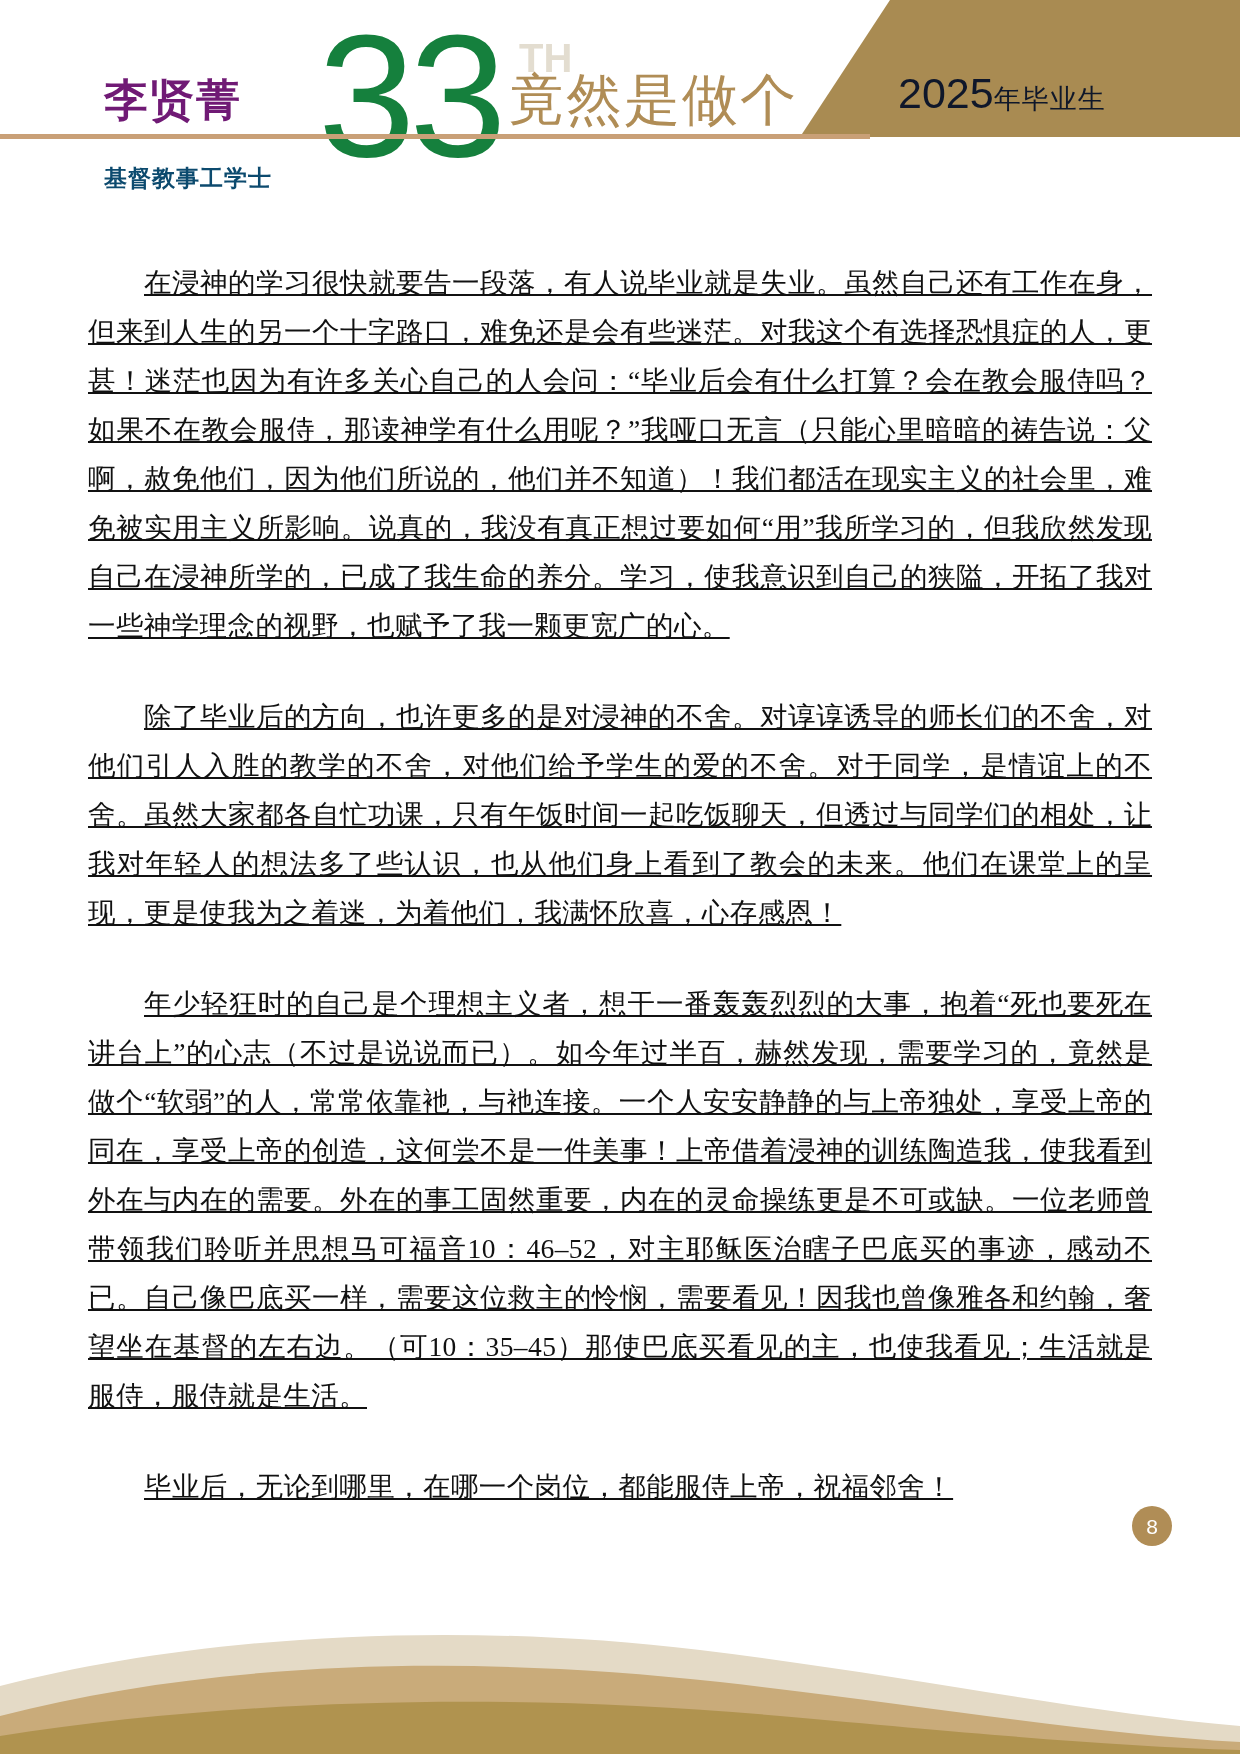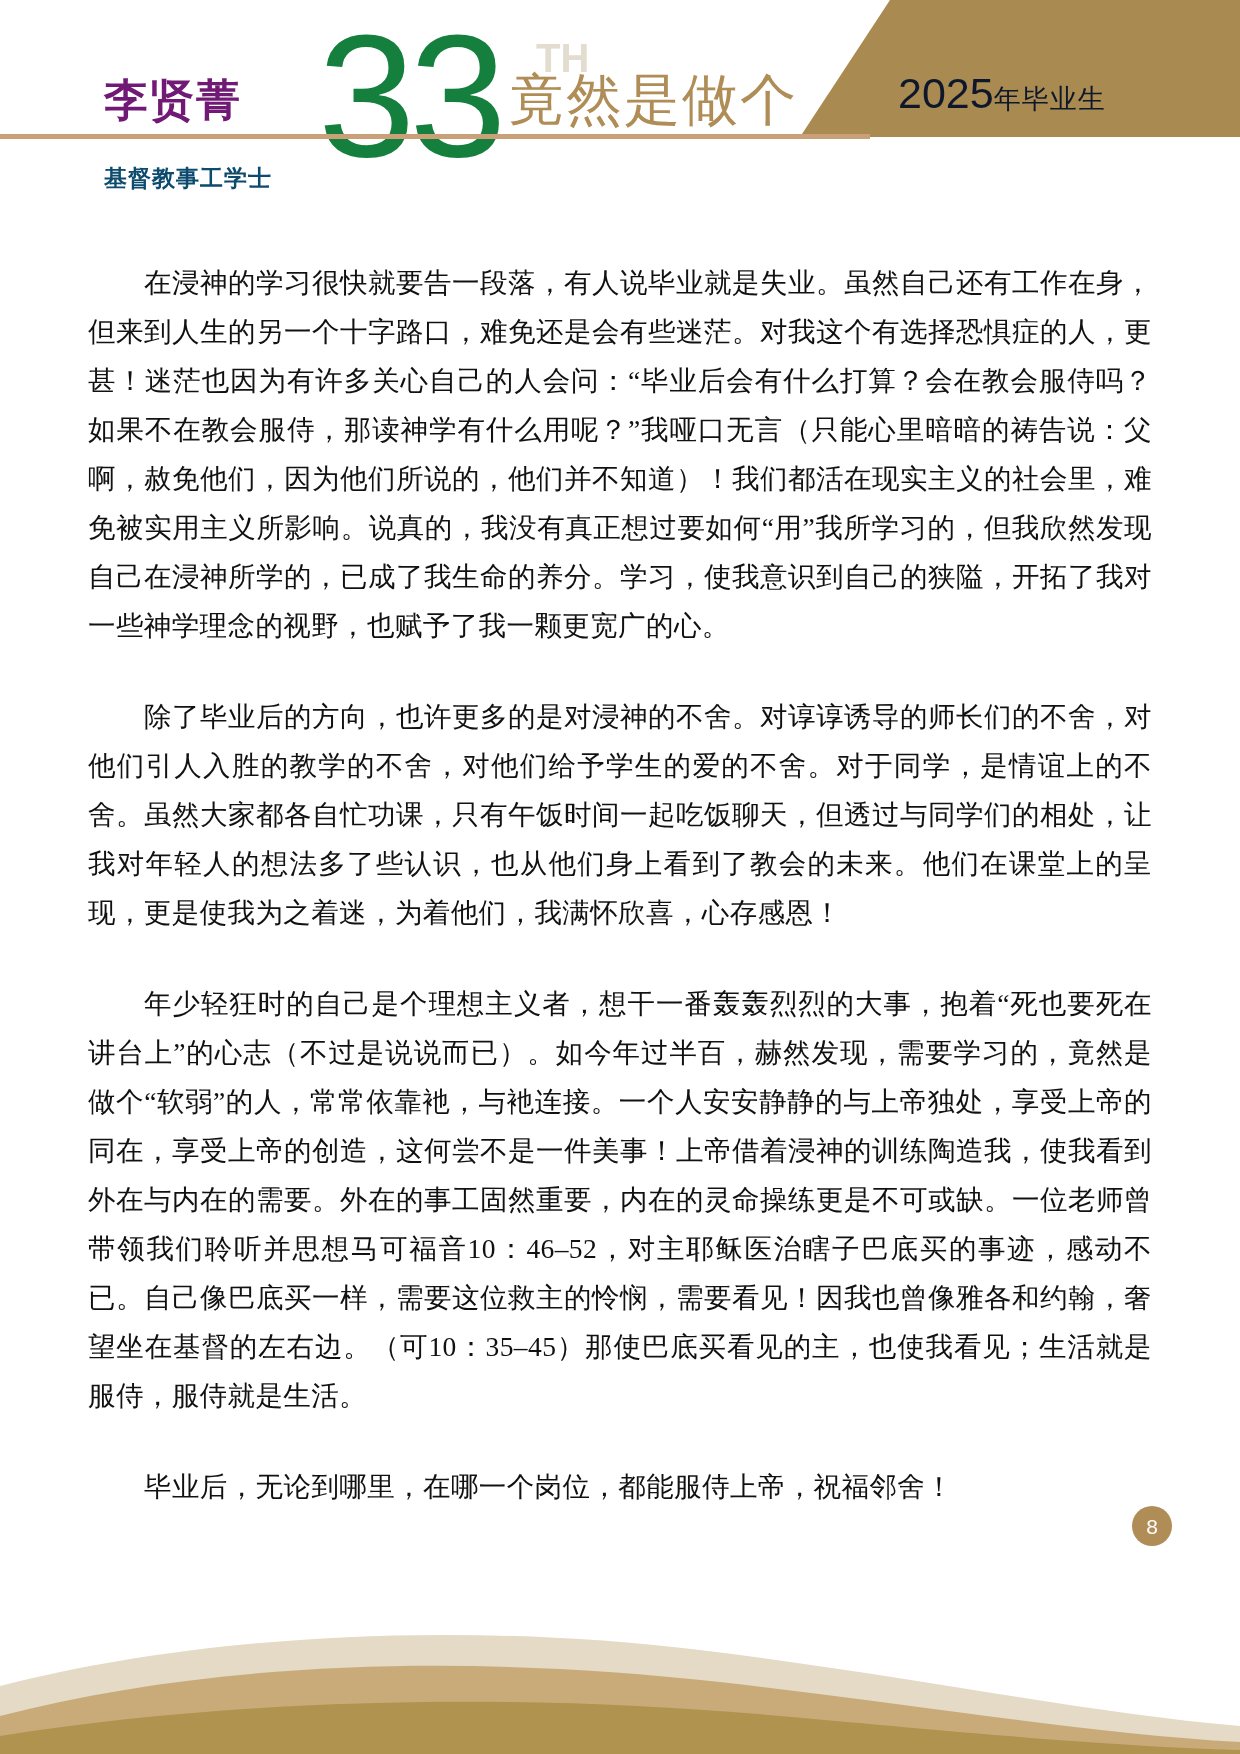--- a/index.html
+++ b/index.html
@@ -64,21 +64,21 @@
     font-family: "Liberation Sans", sans-serif;
     font-size: 175px;
     font-weight: 400;
     letter-spacing: -6px;
     line-height: 1;
     user-select: none;
   }
   .ghost-th {
     position: absolute;
     top: 38px;
-    left: 536px;
+    left: 519px;
     color: #e3ddd0;
     font-family: "Liberation Sans", sans-serif;
     font-size: 40px;
     font-weight: 700;
     letter-spacing: 0px;
     line-height: 1;
   }
 
   .headline-cn {
     position: absolute;
@@ -138,20 +138,21 @@
   .para {
     margin: 0 0 42px 0;
     font-family: "Liberation Serif", "DejaVu Serif", serif;
     font-size: 27.5px;
     line-height: 49px;
     color: #111111;
     text-align: justify;
     text-justify: inter-character;
     text-indent: 56px;
     letter-spacing: 0.4px;
+    text-decoration: underline;
   }
   .para:last-child { margin-bottom: 0; }
 
   
   .footer-decor {
     position: absolute;
     left: 0;
     bottom: 0;
     width: 1240px;
     height: 300px;

